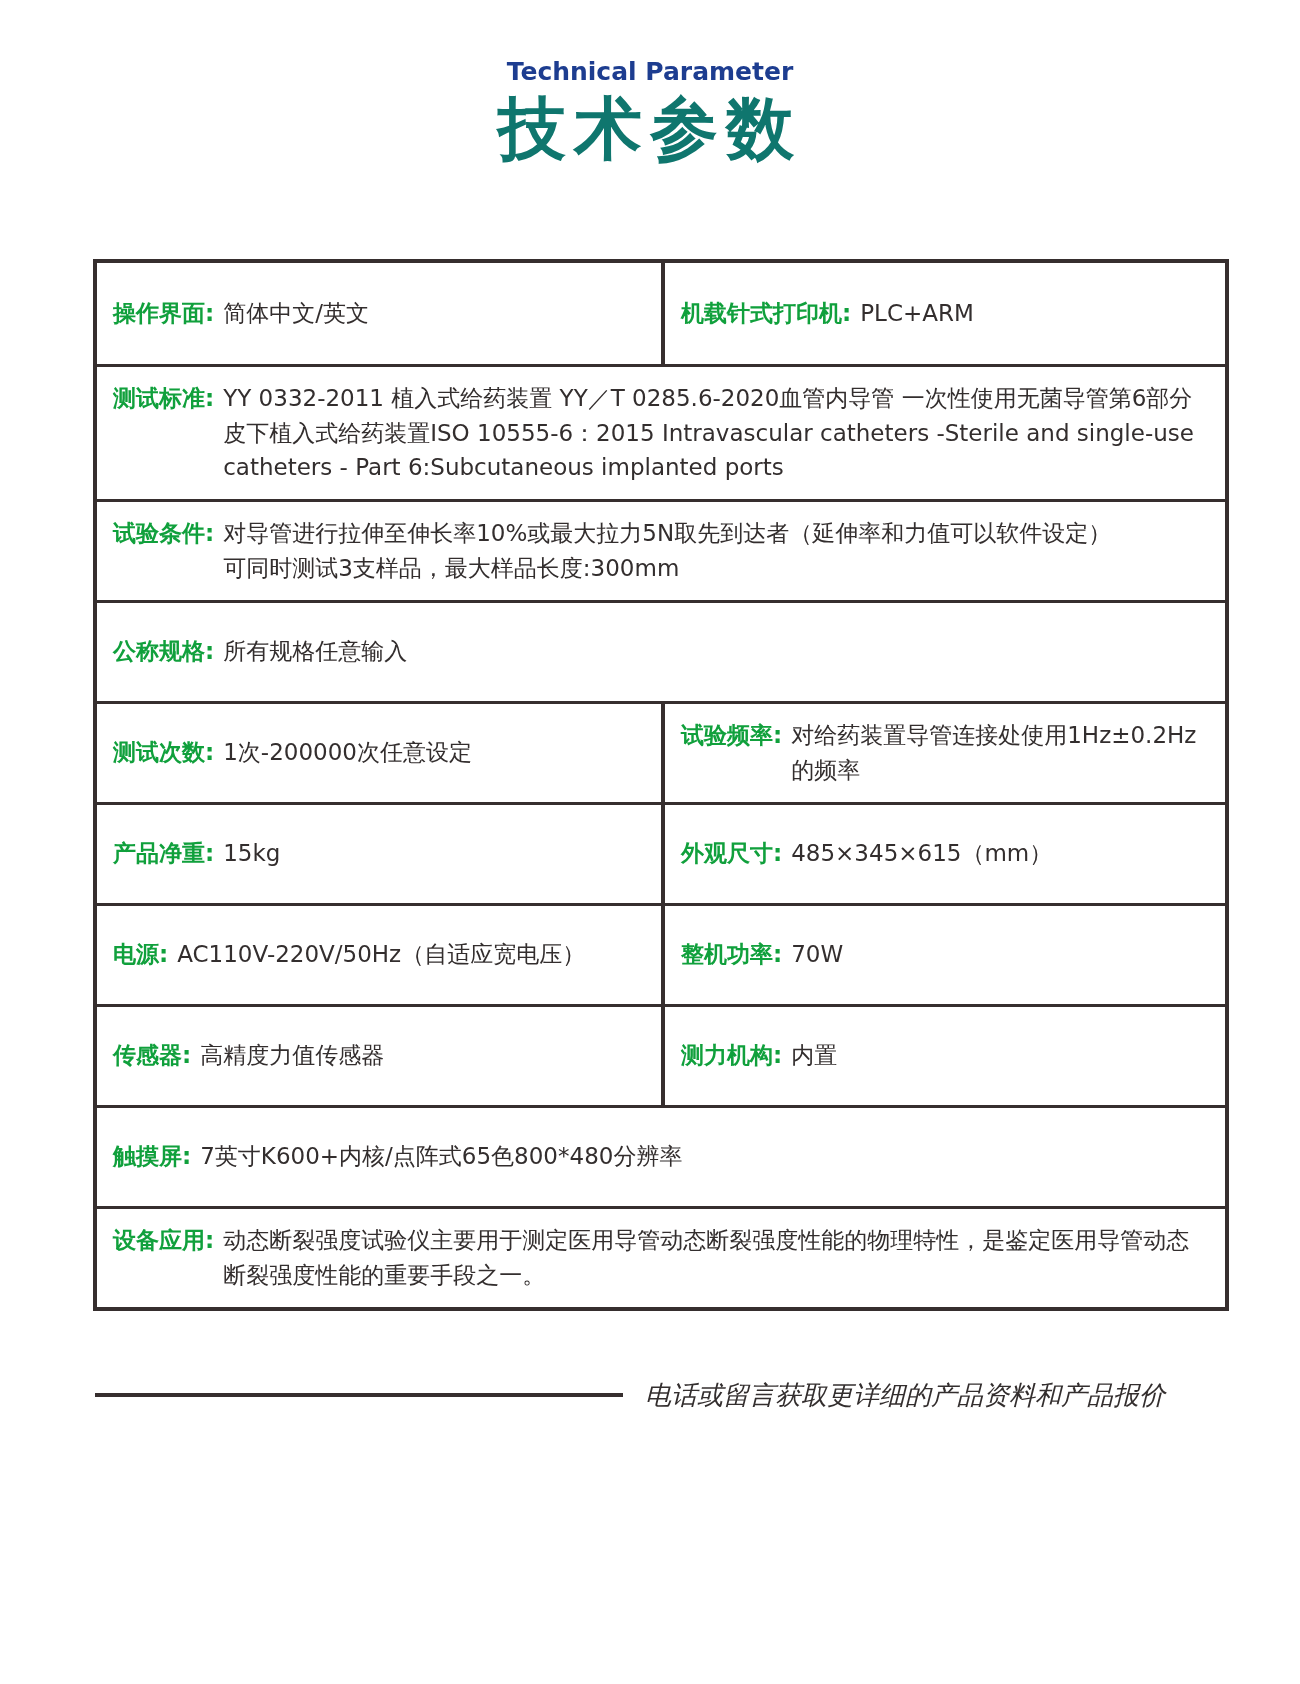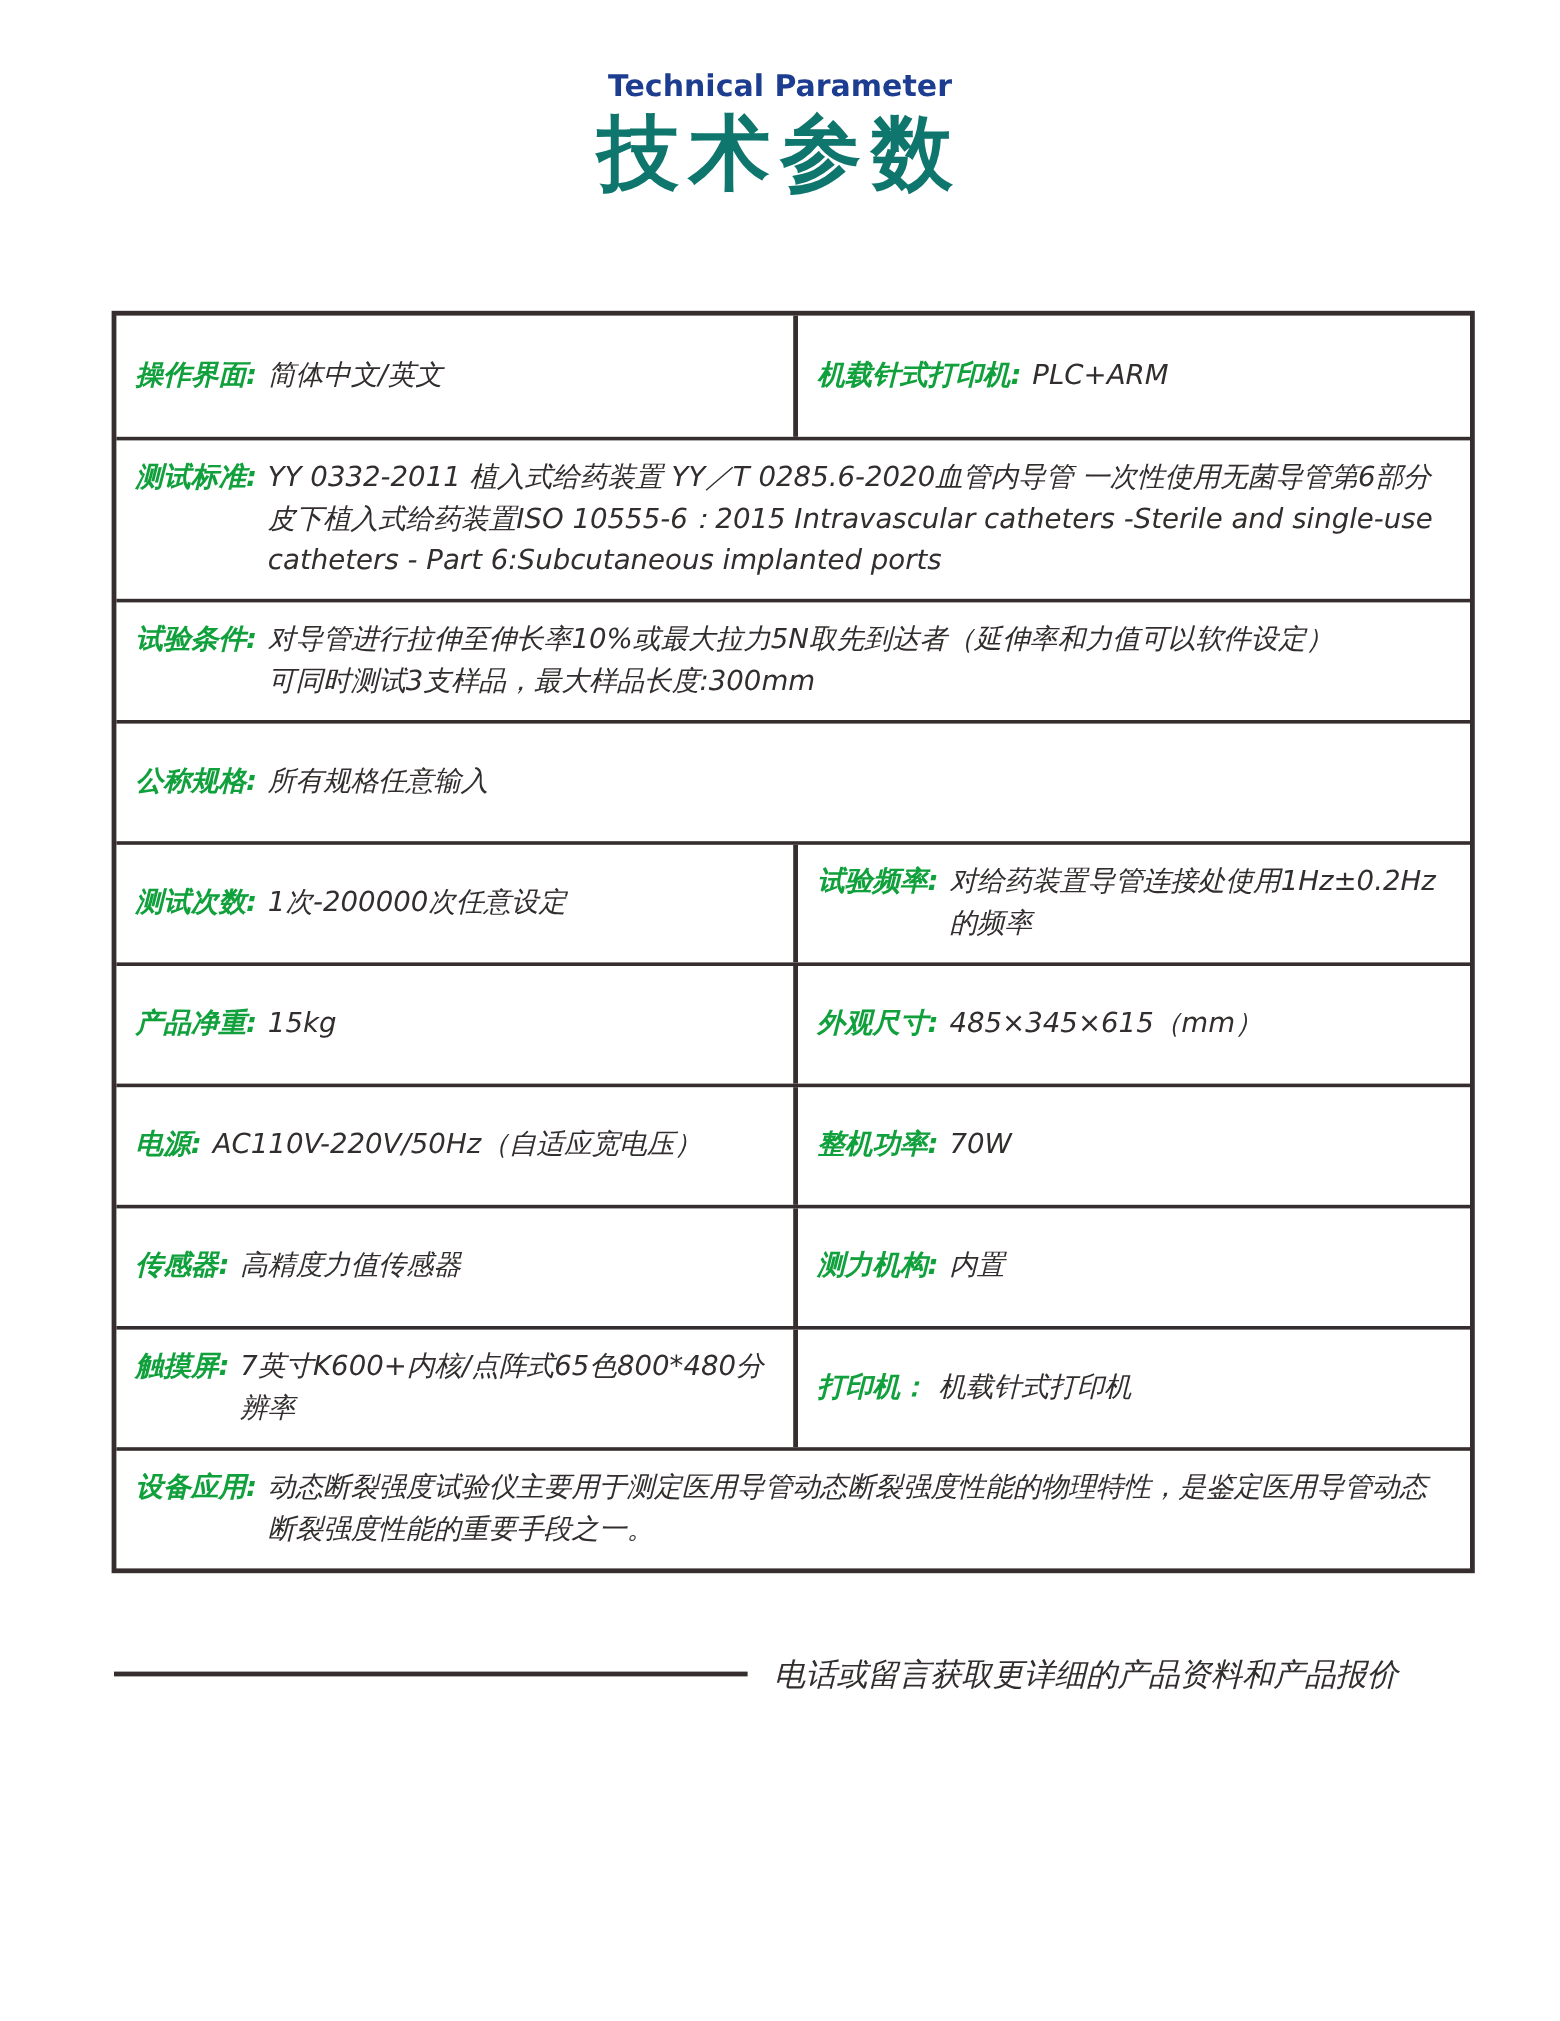--- a/index.html
+++ b/index.html
@@ -14,21 +14,21 @@
     margin-top:57px;font-size:25px;font-weight:bold;color:#1d3d90;
     letter-spacing:0px;
   }
   .title{
     margin-top:6px;font-size:68px;font-weight:bold;color:#0f766e;
     letter-spacing:8px;line-height:1.1;
   }
   
   .ptable{
     position:absolute;left:93px;top:259px;width:1136px;
-    border:4px solid #362e2e;box-sizing:border-box;background:#ffffff;font-style:italic;
+    border:4px solid #362e2e;box-sizing:border-box;background:#ffffff;
   }
   .prow{display:flex;min-height:101px;box-sizing:border-box;}
   .prow + .prow{border-top:3px solid #362e2e;}
   .cell{
     flex:1 1 50%;display:flex;align-items:center;
     padding:14px 16px 14px 16px;box-sizing:border-box;
   }
   .cell + .cell{border-left:4px solid #362e2e;}
   .cell.full{flex-basis:100%;}
   .kv{display:flex;align-items:flex-start;width:100%;}
@@ -161,26 +161,20 @@
     </div>
   </div>
 
   <div class="prow">
     <div class="cell">
       <div class="kv">
         <span class="spec-label">触摸屏:</span>
         <span class="spec-value">7英寸K600+内核/点阵式65色800*480分辨率</span>
       </div>
     </div>
-    <div class="cell">
-      <div class="kv">
-        <span class="spec-label">打印机：</span>
-        <span class="spec-value">机载针式打印机</span>
-      </div>
-    </div>
   </div>
 
   <div class="prow">
     <div class="cell full">
       <div class="kv">
         <span class="spec-label">设备应用:</span>
         <span class="spec-value">动态断裂强度试验仪主要用于测定医用导管动态断裂强度性能的物理特性，是鉴定医用导管动态断裂强度性能的重要手段之一。</span>
       </div>
     </div>
   </div>

